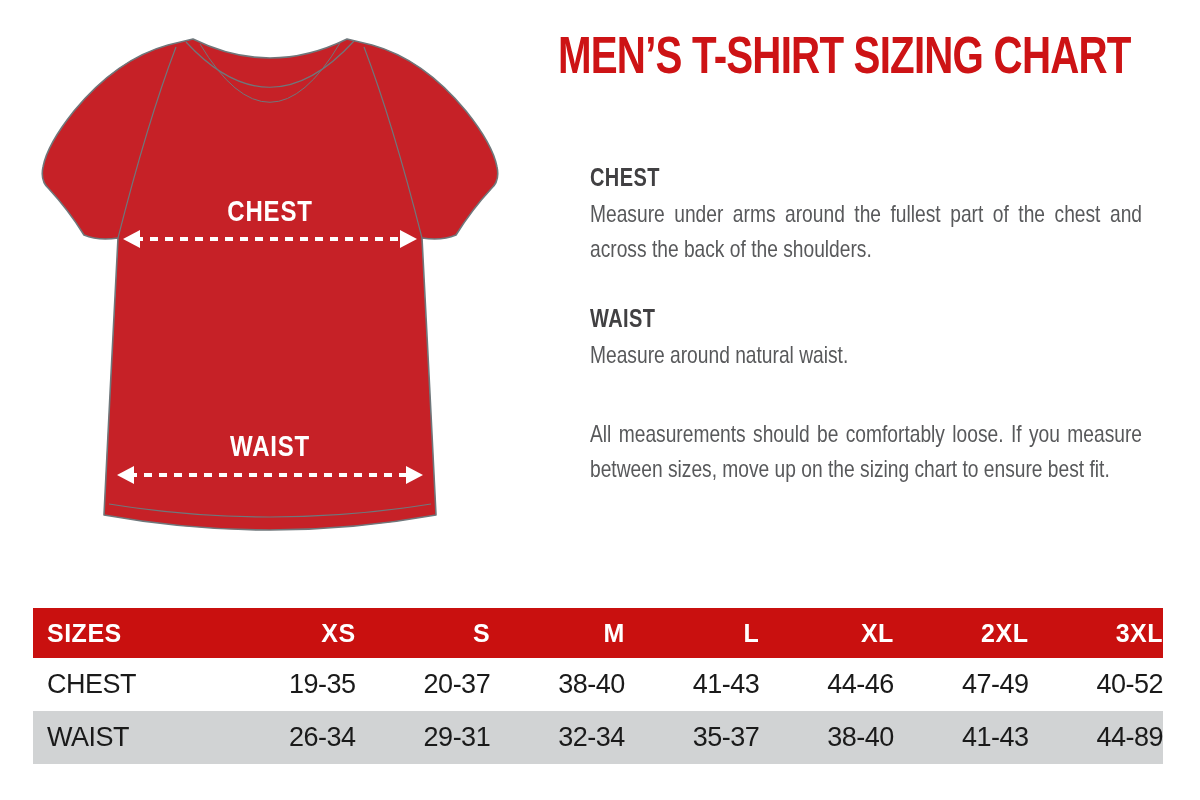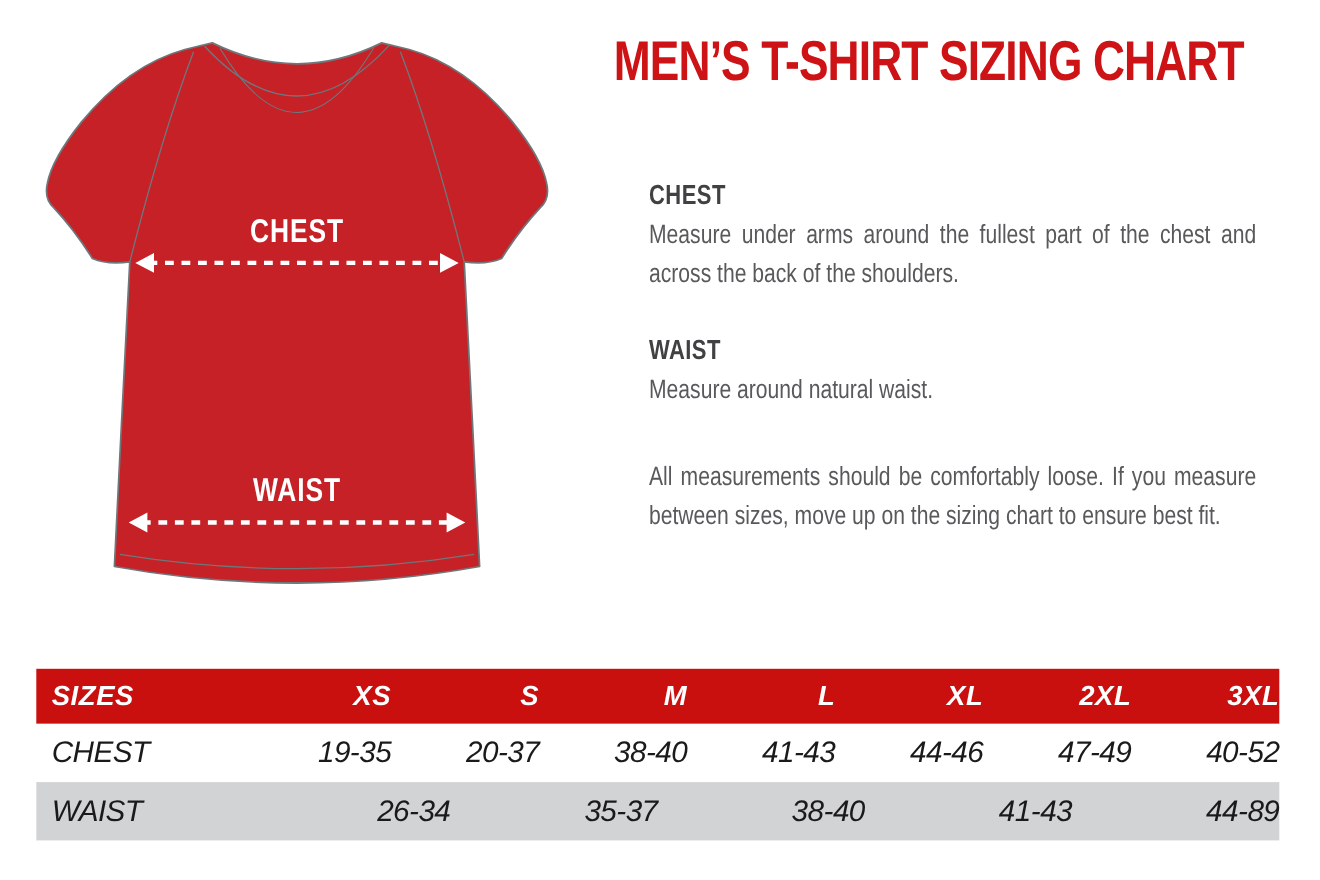--- a/index.html
+++ b/index.html
@@ -36,21 +36,21 @@
     margin:0;font-size:25px;line-height:34px;color:#414042;
     font-weight:bold;letter-spacing:0.5px;
   }
   .desc p{
     margin:2px 0 0 0;font-size:24px;line-height:35px;text-align:justify;
   }
   .desc .sec-waist{margin-top:35px;}
   .desc .note{margin-top:44px;}
 
   
-  .size-table{position:absolute;left:33px;top:608px;width:1130px;font-style:italic;}
+  .size-table{position:absolute;left:33px;top:608px;width:1130px;}
   .trow{display:flex;align-items:center;}
   .trow.head{height:50px;background:#C9100F;color:#ffffff;font-weight:bold;font-size:25px;letter-spacing:0.5px;}
   .trow.body-row{height:53px;color:#1a1a1a;font-size:27px;letter-spacing:-0.5px;}
   .trow.row-chest{background:#ffffff;}
   .trow.row-waist{background:#D1D3D4;}
   .tcell{flex:1;text-align:right;}
   .tcell.lab{flex:0 0 174px;text-align:left;padding-left:14px;}
 </style>
 </head>
 <body>
@@ -131,20 +131,22 @@
       <div class="tcell">20-37</div>
       <div class="tcell">38-40</div>
       <div class="tcell">41-43</div>
       <div class="tcell">44-46</div>
       <div class="tcell">47-49</div>
       <div class="tcell">40-52</div>
     </div>
     <div class="trow body-row row-waist">
       <div class="tcell lab">WAIST</div>
       <div class="tcell">26-34</div>
+      <div class="tcell">29-31</div>
+      <div class="tcell">32-34</div>
       <div class="tcell">35-37</div>
       <div class="tcell">38-40</div>
       <div class="tcell">41-43</div>
       <div class="tcell">44-89</div>
     </div>
   </div>
 
 </div>
 
 </body></html>

